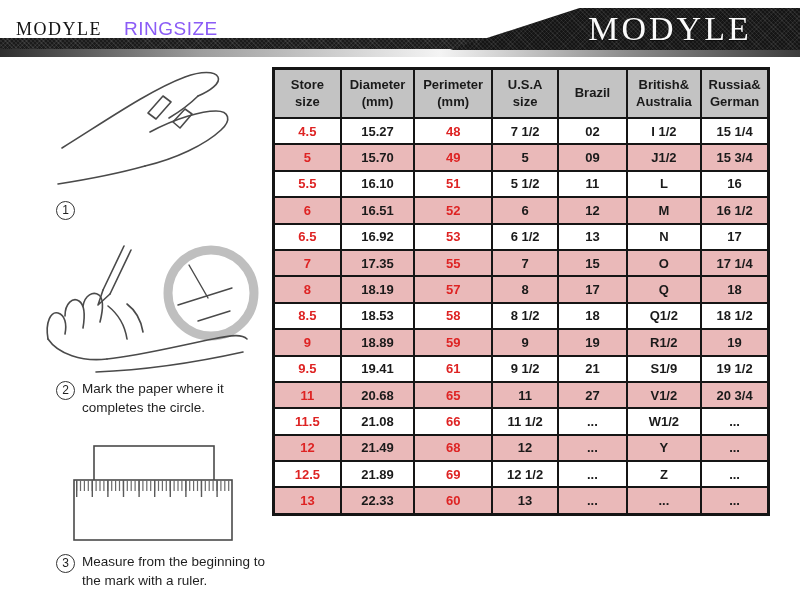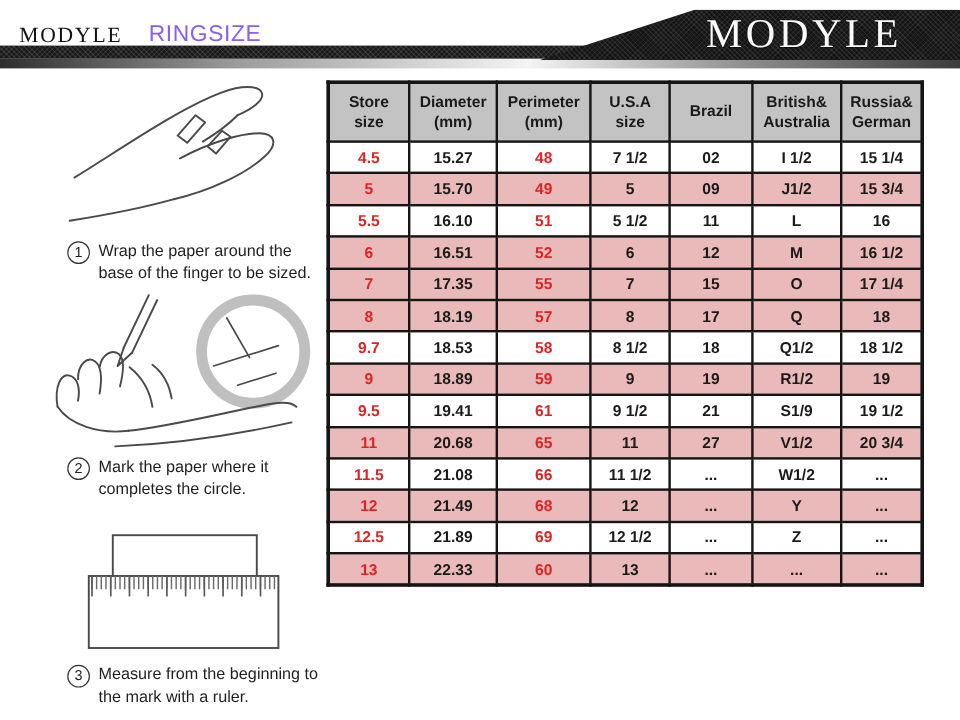--- a/index.html
+++ b/index.html
@@ -103,22 +103,20 @@
     <path d="M10,88 C52,62 98,30 133,17 C149,11 163,11 166,17 C169,23 158,31 146,36"></path>
     <path d="M96,53 l15,-17 l8,6 l-15,17 z"></path>
     <path d="M121,62 l12,-13 l7,5 l-12,14 z"></path>
     <path d="M146,36 C138,44 127,52 117,58"></path>
     <path d="M98,72 C124,58 150,51 164,51 C177,51 180,60 169,70 C153,85 123,99 93,106"></path>
     <path d="M6,124 C38,119 68,113 93,106"></path>
   </svg>
 </div>
 <div class="step-caption" id="cap1">
   <span class="step-num">1</span>
-  <span class="step-text">Wrap the paper around the
-base of the finger to be sized.</span>
 </div>
 
 <div class="illus" id="illus2">
   <svg width="230" height="135" viewBox="0 0 230 135" fill="none" stroke="#4a4a4a" stroke-width="1.6" stroke-linecap="round" stroke-linejoin="round">
     <circle cx="175" cy="50" r="43" stroke="#bfbfbf" stroke-width="9"></circle>
     <path d="M153,22 L172,55" stroke-width="1.4"></path>
     <path d="M142,62 L196,45" stroke-width="1.4"></path>
     <path d="M162,78 L194,68" stroke-width="1.4"></path>
     <path d="M88,3 L67,47"></path>
     <path d="M95,7 L74,51"></path>
@@ -210,40 +208,49 @@
       </tr>
       <tr class="alt">
         <td class="red">6</td>
         <td>16.51</td>
         <td class="red">52</td>
         <td>6</td>
         <td>12</td>
         <td>M</td>
         <td>16 1/2</td>
       </tr>
+      <tr>
+        <td class="red">6.5</td>
+        <td>16.92</td>
+        <td class="red">53</td>
+        <td>6 1/2</td>
+        <td>13</td>
+        <td>N</td>
+        <td>17</td>
+      </tr>
       <tr class="alt">
         <td class="red">7</td>
         <td>17.35</td>
         <td class="red">55</td>
         <td>7</td>
         <td>15</td>
         <td>O</td>
         <td>17 1/4</td>
       </tr>
       <tr class="alt">
         <td class="red">8</td>
         <td>18.19</td>
         <td class="red">57</td>
         <td>8</td>
         <td>17</td>
         <td>Q</td>
         <td>18</td>
       </tr>
       <tr>
-        <td class="red">9.7</td>
+        <td class="red">8.5</td>
         <td>18.53</td>
         <td class="red">58</td>
         <td>8 1/2</td>
         <td>18</td>
         <td>Q1/2</td>
         <td>18 1/2</td>
       </tr>
       <tr class="alt">
         <td class="red">9</td>
         <td>18.89</td>

